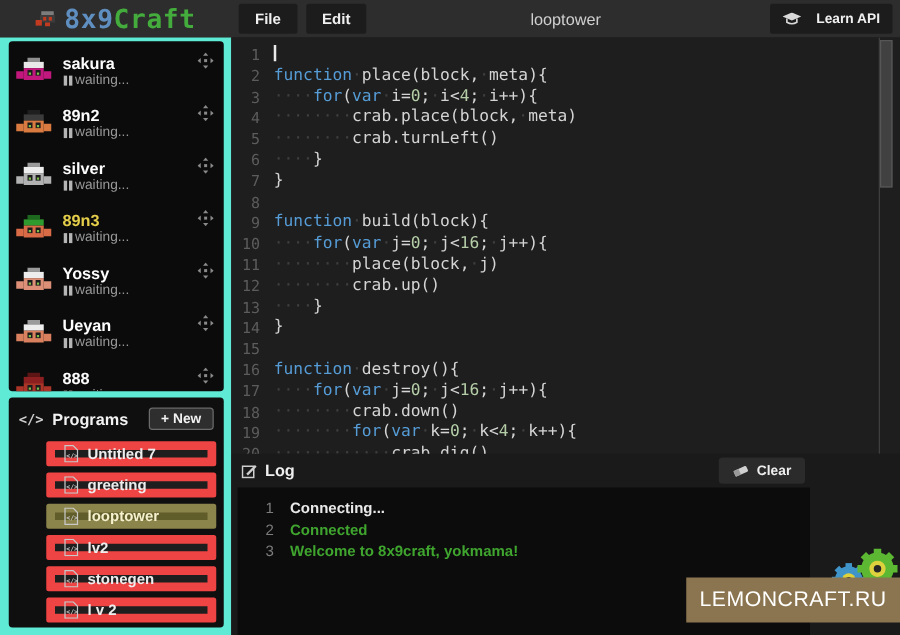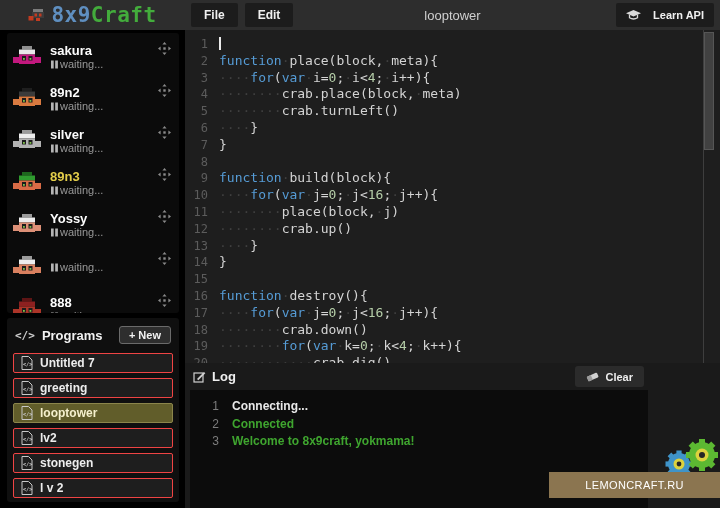--- a/index.html
+++ b/index.html
@@ -19,39 +19,39 @@
   .logo-suffix { color:#43ac3c; }
   .menubar { flex:1; display:flex; align-items:center; position:relative; padding:0 6px; }
   .menu-btn { background:#1c1c1c; color:#f0f0f0; font-family:inherit; font-weight:bold; font-size:12px;
               border:none; border-radius:2px; padding:0 13px; height:24px; margin-right:7px; cursor:pointer; }
   .center-title { position:absolute; left:0; right:0; text-align:center; color:#cfcfcf; font-size:13px; pointer-events:none; }
   .learn-btn { margin-left:auto; background:#1c1c1c; color:#f0f0f0; font-family:inherit; font-weight:bold; font-size:11px;
                border:none; border-radius:2px; height:24px; padding:0 10px; display:flex; align-items:center; gap:12px; cursor:pointer; }
 
   
   .main { display:flex; height:478px; }
-  .sidebar { width:185px; background:#000000; padding:3px 6px 6px 7px; display:flex; flex-direction:column; }
+  .sidebar { width:185px; background:#5eead4; padding:3px 6px 6px 7px; display:flex; flex-direction:column; }
 
   .players-panel { background:#0b0b0b; border-radius:3px; height:280px; overflow:hidden; padding:3px 8px 0 5px; }
   .player-row { height:42px; display:flex; align-items:center; }
   .avatar { width:30px; height:22px; flex-shrink:0; margin-right:8px; }
   .player-info { flex:1; min-width:0; }
   .player-name { font-size:13px; font-weight:bold; color:#fdfdfd; line-height:15px; }
   .player-name.highlight { color:#e4ce4a; }
   .player-status { display:flex; align-items:center; gap:1px; font-size:11px; color:#989898; line-height:13px; }
   .move-icon { flex-shrink:0; align-self:flex-start; margin-top:6px; }
 
   .programs-panel { background:#0f0f0f; border-radius:3px; flex:1; margin-top:5px; padding:6px 6px 4px 6px; overflow:hidden; }
   .programs-header { display:flex; align-items:center; height:22px; margin:0 2px 7px 2px; }
   .code-glyph { font-family:"DejaVu Sans Mono", monospace; font-size:11px; font-weight:bold; color:#cfcfcf; margin-right:7px; }
   .programs-title { font-size:13px; font-weight:bold; color:#f2f2f2; }
   .new-btn { margin-left:auto; background:#2e2e2e; border:1px solid #6b6b6b; border-radius:3px; color:#f2f2f2;
              font-family:inherit; font-weight:bold; font-size:11px; padding:2px 9px; cursor:pointer; }
-  .program-row { background:#1e1e1e; border:1px solid #ef4444; border-radius:2px; height:20px; margin-bottom:5px;
-                 display:flex; align-items:center; gap:7px; padding:0 7px; font-size:12px; font-weight:bold; color:#ededed; cursor:pointer; }
+  .program-row { background:#1e1e1e; border:7px solid #ef4444; border-radius:2px; height:20px; margin-bottom:5px;
+                 display:flex; align-items:center; gap:7px; padding:0 7px; font-size:12px; font-weight:bold; color:#ededed; cursor:pointer;margin-left:24px; }
   .program-row.selected { background:#615d2a; border-color:#8b854b; color:#f5f0cd; }
 
   
   .content { flex:1; display:flex; flex-direction:column; min-width:0; }
   .editor { height:333px; background:#1e1e1e; position:relative; overflow:hidden;
             font-family:"DejaVu Sans Mono", monospace; font-size:13px; padding-top:6px; }
   .code-line { display:flex; height:16.8px; line-height:16.8px; }
   .gutter { width:34px; flex-shrink:0; text-align:right; padding-right:11px; color:#5c5c5c; font-size:12px; user-select:none; }
   .code { white-space:pre; color:#d4d4d4; }
   .kw  { color:#569cd6; }
@@ -69,23 +69,23 @@
                font-family:inherit; font-weight:bold; font-size:11px; height:21px; padding:0 11px;
                display:flex; align-items:center; gap:6px; cursor:pointer; }
   .log-content { background:#0c0c0c; flex:1; padding-top:8px; font-size:12px; font-weight:bold; }
   .log-line { display:flex; line-height:17.5px; }
   .log-num { width:42px; flex-shrink:0; text-align:right; padding-right:13px; color:#7d7d7d; font-weight:normal; }
   .log-text.white { color:#e9e9e9; }
   .log-text.green { color:#3fa52f; }
 
   
   .watermark { position:absolute; right:0; bottom:0; width:180px; height:70px; pointer-events:none; }
-  .wm-banner { position:absolute; right:0; bottom:10px; left:9px; height:26px; background:#8b7550;
+  .wm-banner { position:absolute; right:0; bottom:10px; left:9px; height:36px; background:#8b7550;
                display:flex; align-items:center; justify-content:center;
-               color:#ffffff; font-size:11px; letter-spacing:0.4px; }
+               color:#ffffff; font-size:17px; letter-spacing:0.4px; }
   .wm-gears { position:absolute; right:1px; bottom:26px; }
 </style>
 </head>
 <body>
 
 <div class="topbar">
   <div class="logo-area">
     <svg width="20" height="15" viewBox="0 0 20 15">
       <rect x="5" y="1" width="10" height="3" fill="#7c7c7c"></rect>
       <rect x="4" y="4" width="12" height="6" fill="#3c3c3c"></rect>
@@ -279,20 +279,21 @@
     <rect x="7" y="3.5" width="16" height="5" fill="#ededed"></rect>
     <rect x="7" y="8.5" width="16" height="9.5" fill="#d9805f"></rect>
     <rect x="1" y="11" width="6" height="6" fill="#d9805f"></rect>
     <rect x="23" y="11" width="6" height="6" fill="#d9805f"></rect>
     <rect x="10" y="10" width="4" height="4.5" fill="#1c1c1c"></rect>
     <rect x="16.5" y="10" width="4" height="4.5" fill="#1c1c1c"></rect>
     <rect x="11" y="12" width="1.8" height="1.8" fill="#7ec14a"></rect>
     <rect x="17.5" y="12" width="1.8" height="1.8" fill="#7ec14a"></rect>
   </svg>
           <div class="player-info">
+       <div class="player-name">Ueyan</div>
        <div class="player-status">
               <svg width="9" height="9" viewBox="0 0 9 9">
   <rect x="1" y="0.5" width="2.7" height="8" fill="#b5b5b5"></rect>
   <rect x="5.2" y="0.5" width="2.7" height="8" fill="#b5b5b5"></rect>
               </svg>
               <span>waiting...</span>
             </div>
      </div>
           <svg class="move-icon" width="13" height="13" viewBox="0 0 13 13">
   <g fill="#8a8a8a">

